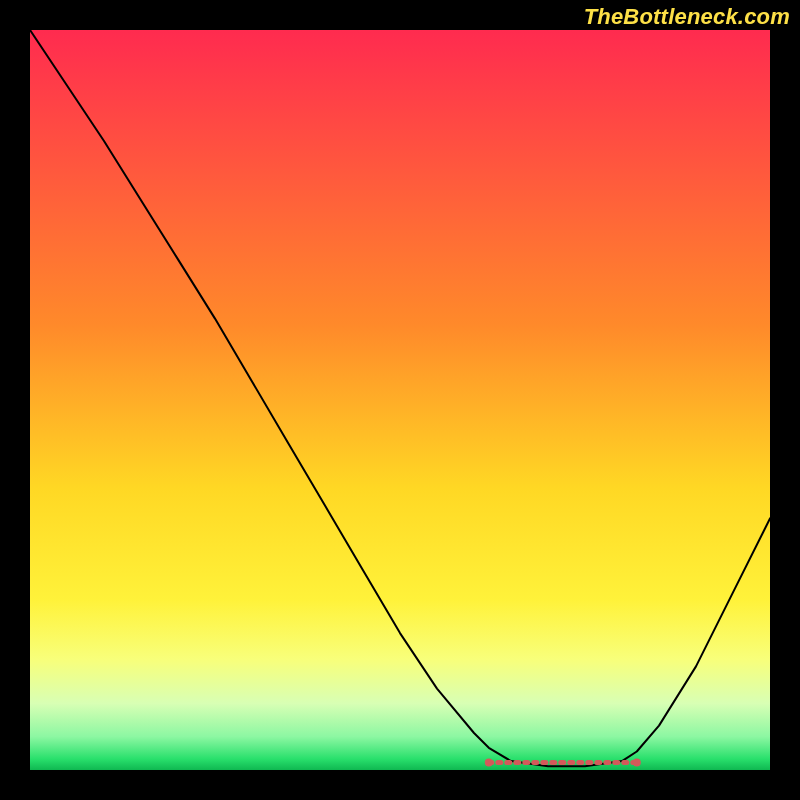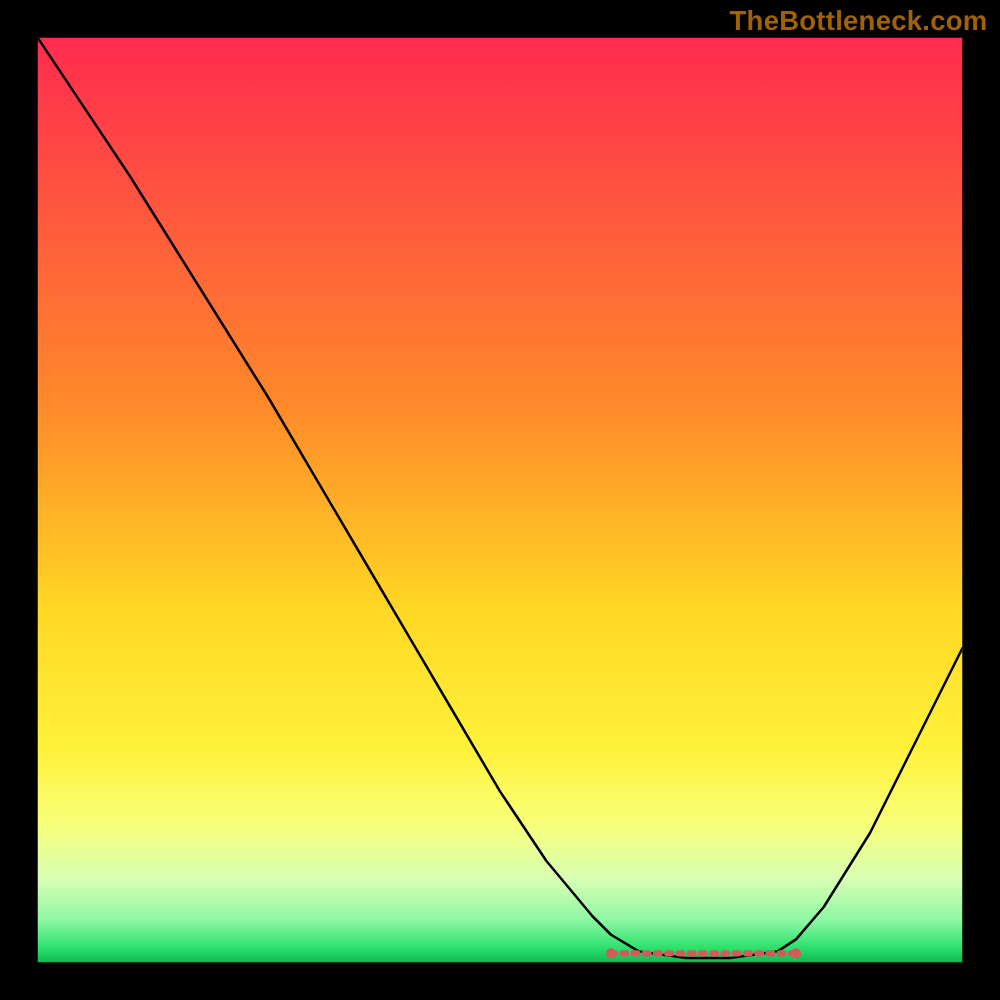--- a/index.html
+++ b/index.html
@@ -14,25 +14,26 @@
   .frame {
     position: relative;
     width: 800px;
     height: 800px;
     background: #000;
   }
   .watermark {
     position: absolute;
     top: 4px;
     right: 10px;
-    color: #a16207;
+    color: #fde047;
     font-size: 22px;
     font-weight: 600;
     letter-spacing: 0.2px;
     z-index: 5;
+    font-style: italic;
   }
   .plot-wrap {
     position: absolute;
     left: 30px;
     top: 30px;
     width: 740px;
     height: 740px;
   }
   svg {
     display: block;

